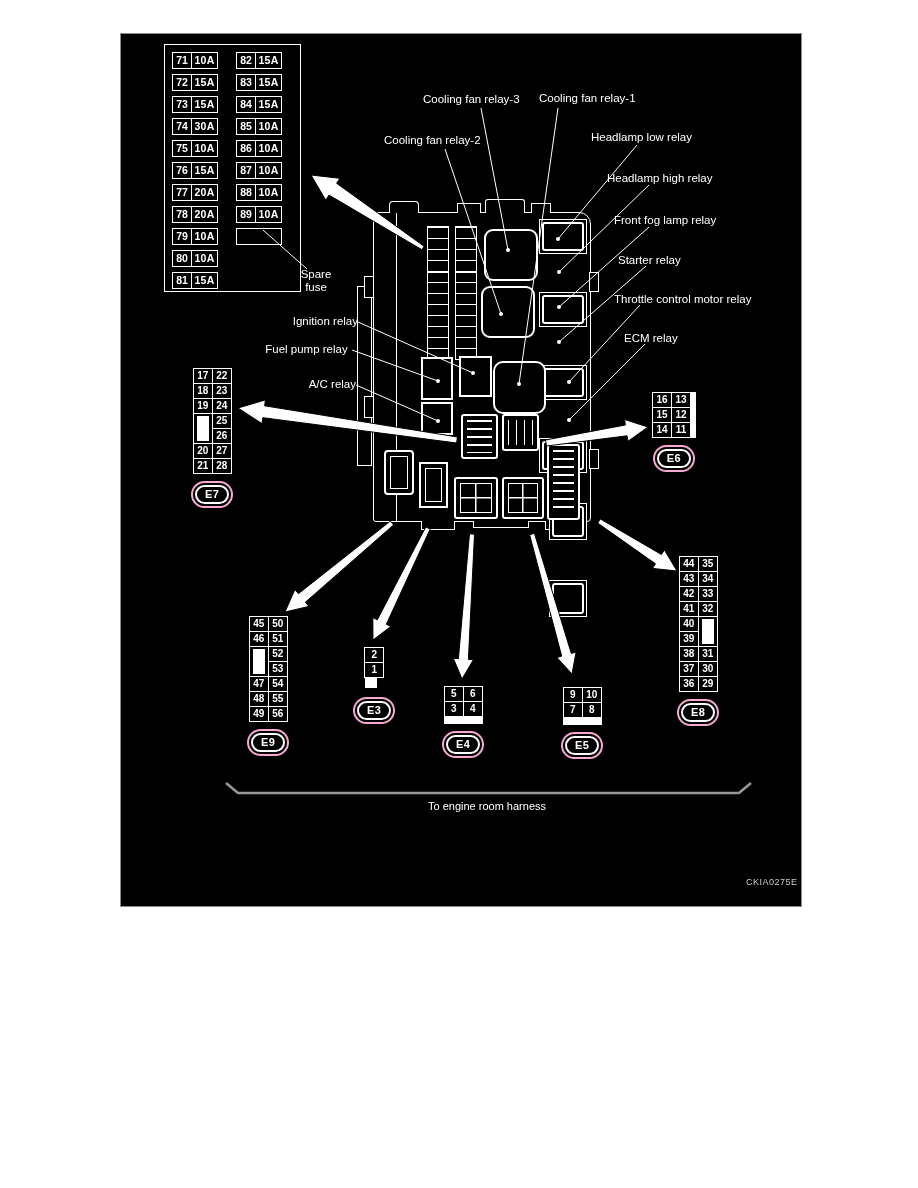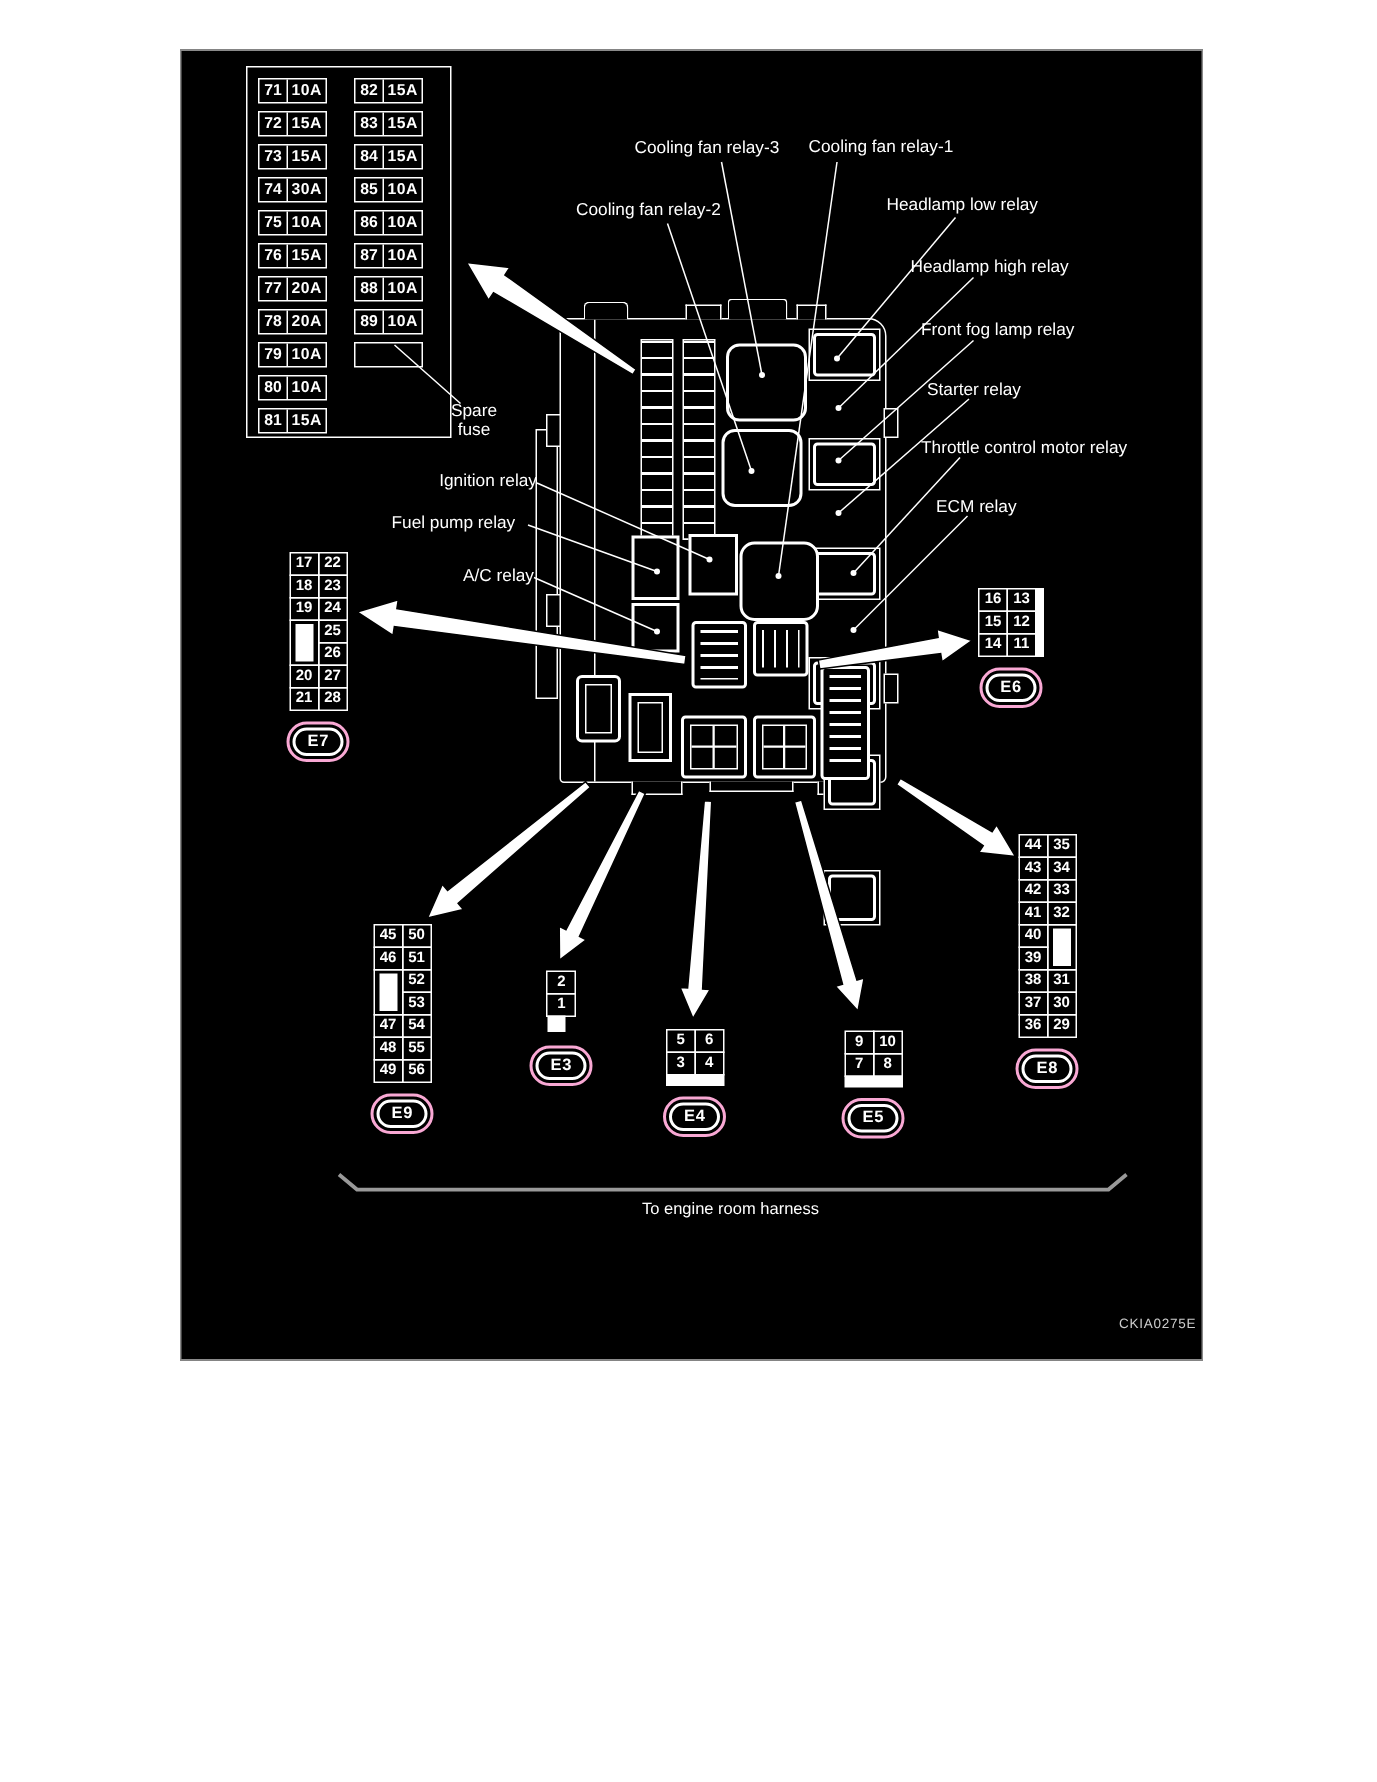--- a/index.html
+++ b/index.html
@@ -187,21 +187,21 @@
   <div class="rlabel" style="left:302px;top:59px;text-align:right;">Cooling fan relay-3</div>
   <div class="rlabel" style="left:418px;top:58px;">Cooling fan relay-1</div>
   <div class="rlabel" style="left:263px;top:100px;">Cooling fan relay-2</div>
   <div class="rlabel" style="left:470px;top:97px;">Headlamp low relay</div>
   <div class="rlabel" style="left:486px;top:138px;">Headlamp high relay</div>
   <div class="rlabel" style="left:493px;top:180px;">Front fog lamp relay</div>
   <div class="rlabel" style="left:497px;top:220px;">Starter relay</div>
   <div class="rlabel" style="left:493px;top:259px;">Throttle control motor relay</div>
   <div class="rlabel" style="left:503px;top:298px;">ECM relay</div>
   <div class="rlabel" style="left:160px;top:281px;width:77px;text-align:right;">Ignition relay</div>
-  <div class="rlabel" style="left:140px;top:309px;width:91px;text-align:left;">Fuel pump relay</div>
+  <div class="rlabel" style="left:140px;top:309px;width:91px;text-align:center;">Fuel pump relay</div>
   <div class="rlabel" style="left:178px;top:344px;width:57px;text-align:right;">A/C relay</div>
 
   <div class="bx" style="left:252px;top:178px;width:218px;height:310px;border-radius:0 12px 4px 3px;"></div>
   <div style="position:absolute;left:275px;top:179px;width:1px;height:308px;background:#fff;z-index:2;"></div>
   <div class="bx" style="left:236px;top:252px;width:15px;height:180px;border-width:1px;"></div>
   <div class="bx" style="left:268px;top:167px;width:30px;height:12px;border-radius:4px 4px 0 0;border-bottom:none;"></div>
   <div class="bx" style="left:336px;top:169px;width:24px;height:10px;border-bottom:none;"></div>
   <div class="bx" style="left:364px;top:165px;width:40px;height:14px;border-radius:3px 3px 0 0;border-bottom:none;"></div>
   <div class="bx" style="left:410px;top:169px;width:20px;height:10px;border-bottom:none;"></div>
   <div class="bx" style="left:243px;top:242px;width:10px;height:22px;border-width:1px;"></div>

